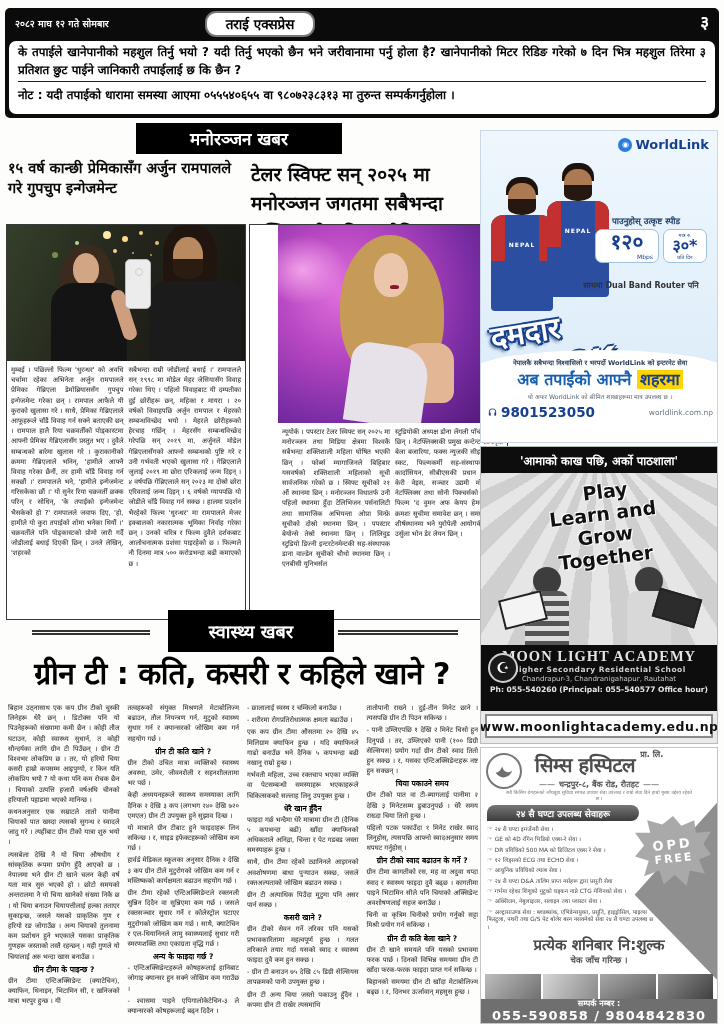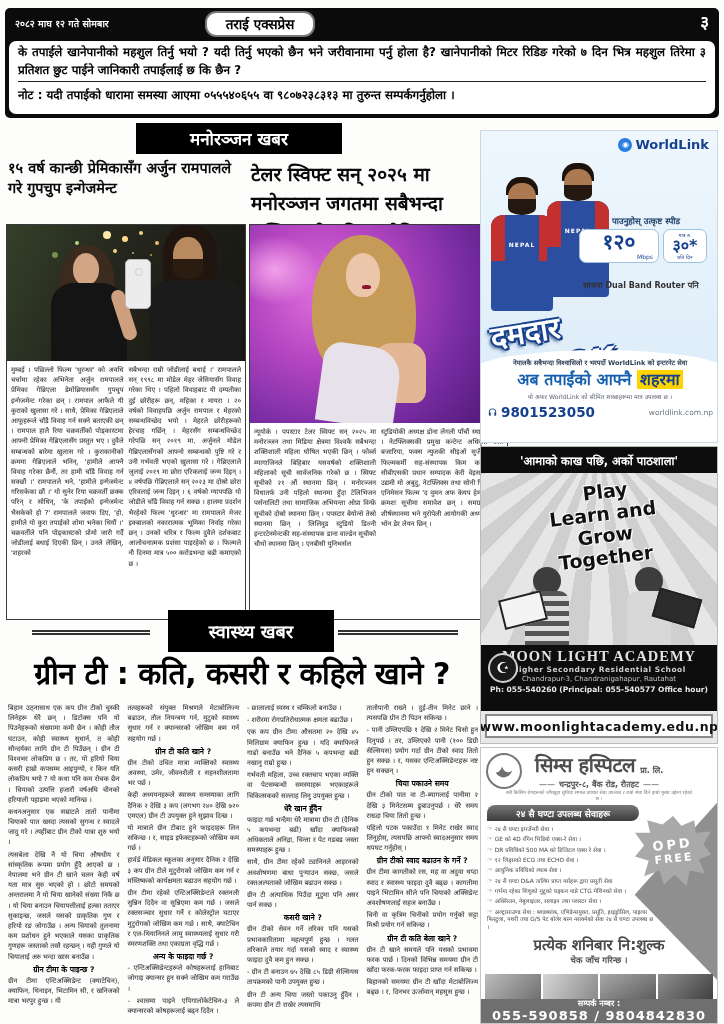--- a/index.html
+++ b/index.html
@@ -22,21 +22,21 @@
   .rule { position:absolute; height:5px; border-top:2px solid #333; border-bottom:2px solid #333; }
   .rule-l { left:32px; top:630px; width:118px; }
   .rule-r { left:338px; top:630px; width:120px; }
   .big-headline { position:absolute; left:6px; top:652px; width:472px; text-align:center; font-size:30px; font-weight:bold; color:#000; letter-spacing:-0.5px; }
 
   
   .headline-1 { position:absolute; left:8px; top:158px; width:238px; font-size:14.5px; font-weight:bold; line-height:1.4; color:#0a0a0a; }
   .headline-2 { position:absolute; left:251px; top:160px; width:226px; font-size:19px; font-weight:bold; line-height:1.55; color:#0a0a0a; }
   .article-box { position:absolute; border:1px solid #3a3a3a; background:#fff; }
   .abox-1 { left:6px; top:224px; width:240px; height:396px; }
-  .abox-2 { left:249px; top:224px; width:259px; height:396px; }
+  .abox-2 { left:249px; top:224px; width:259px; height:396px;padding-left:28px; }
   .body-cols { display:flex; gap:5px; padding:4px 4px; }
   .body-col { flex:1; font-size:6.8px; line-height:1.5; text-align:justify; color:#1c1c1c; }
 
   
   .photo { position:relative; overflow:hidden; }
   .photo-couple { height:136px; background:linear-gradient(115deg,#34402a 0%,#24251c 45%,#161511 100%); }
   .bokeh { position:absolute; left:96px; top:6px; width:8px; height:8px; border-radius:50%; background:#ffe9a8;
     box-shadow:18px 4px 0 -1px #ffd98a, 34px -2px 0 -2px #f7cf7e, 50px 8px 0 -2px #e8bd6f, 8px 16px 0 -2px #f4d489, 26px 18px 0 -3px #d9ae62, 44px 20px 0 -3px #c79a54, -30px 8px 0 -2px #b9d28a, -52px 20px 0 -1px #74904f; }
   .woman-hair { position:absolute; left:52px; top:20px; width:56px; height:92px; background:#3b2a1e; border-radius:45% 45% 40% 40%; }
   .woman-face { position:absolute; left:66px; top:28px; width:26px; height:32px; background:#d2a585; border-radius:50% 50% 45% 45%; }
@@ -119,21 +119,21 @@
   .ml-addr { font-size:7px; color:#c4c4c4; margin-top:1px; }
   .ml-phone { font-size:7.5px; color:#e8e8e8; font-weight:bold; margin-top:2px; }
   .ml-web { height:24px; background:#fff; border:2px solid #8a8a8a; margin:3px 4px 0; display:flex; align-items:center; justify-content:center; font-size:12.5px; font-weight:bold; color:#111; letter-spacing:0.5px; }
 
   
   .ad-hospital { position:absolute; left:480px; top:747px; width:238px; height:277px; background:#fff; border:1px solid #c6c6c6; overflow:hidden; }
   .hsp-diag { position:absolute; right:-6px; top:48px; width:96px; height:190px; background:#8f8f8f; clip-path:polygon(100% 0,100% 100%,8% 52%); }
   .hsp-logo { position:absolute; left:5px; top:5px; width:36px; height:36px; border-radius:50%; border:2px solid #777; display:flex; align-items:center; justify-content:center; background:#fff; }
   .hsp-head { text-align:center; padding-top:3px; position:relative; }
   .hsp-name { font-size:20px; font-weight:bold; color:#4d4d4d; letter-spacing:-0.5px; display:inline; }
-  .hsp-suffix { font-size:8px; font-weight:bold; color:#4d4d4d; display:inline-block; vertical-align:top; line-height:1.1; text-align:left;margin-top:16px; }
+  .hsp-suffix { font-size:8px; font-weight:bold; color:#4d4d4d; display:inline-block; vertical-align:top; line-height:1.1; text-align:left; }
   .hsp-addr { font-size:8px; font-weight:bold; color:#555; }
   .hsp-addr:before,.hsp-addr:after { content:"——"; color:#999; margin:0 4px; }
   .hsp-tag { font-size:4.8px; color:#7b7b7b; width:190px; margin:1px auto 0; text-align:center; line-height:1.35; }
   .hsp-ribbon { position:absolute; left:6px; top:57px; width:152px; height:16px; background:linear-gradient(#777,#3c3c3c); border-radius:9px 9px 9px 0; color:#fff; font-weight:bold; font-size:9px; display:flex; align-items:center; justify-content:center; }
   .hsp-services { position:absolute; left:6px; top:77px; width:168px; }
   .hsp-services .para { font-size:5.8px; line-height:1.35; text-align:left; margin-bottom:1.5px; color:#3f3f3f; }
   .hsp-services .li-icon { color:#8a8a8a; margin-right:2px; font-size:6.5px; }
   .opd-burst { position:absolute; right:6px; top:68px; width:76px; height:70px; display:flex; align-items:center; justify-content:center; }
   .opd-shape { position:absolute; inset:0; background:#a9a9a9; clip-path:polygon(50% 0,61% 14%,78% 6%,80% 24%,100% 22%,90% 40%,100% 55%,84% 62%,92% 82%,72% 78%,68% 100%,52% 84%,38% 98%,32% 78%,12% 86%,18% 64%,0 58%,12% 42%,0 24%,20% 24%,16% 6%,36% 12%); }
   .opd-text { position:relative; text-align:center; color:#fff; font-weight:bold; transform:rotate(-6deg); }
@@ -284,21 +284,21 @@
       <div class="p-beard"></div>
       <div class="p-torso">
         <div class="p-sh-l"></div>
         <div class="p-sh-r"></div>
         <div class="p-jersey">NEPAL</div>
       </div>
     </div>
 
     <div class="wl-speed-label">पाउनुहोस् उत्कृष्ट स्पीड</div>
     <div class="wl-boxes">
-      <div class="wl-box" style="width:80px;">
+      <div class="wl-box" style="width:64px;">
         <div class="wl-speed-num">१२०</div>
         <div class="wl-speed-unit">Mbps</div>
       </div>
       <div class="wl-box" style="width:44px;">
         <div class="wl-price-pre">मात्र रु.</div>
         <div class="wl-price-num">३०*</div>
         <div class="wl-price-suf">प्रति दिन</div>
       </div>
     </div>
     <div class="wl-router">साथमा Dual Band Router पनि</div>

